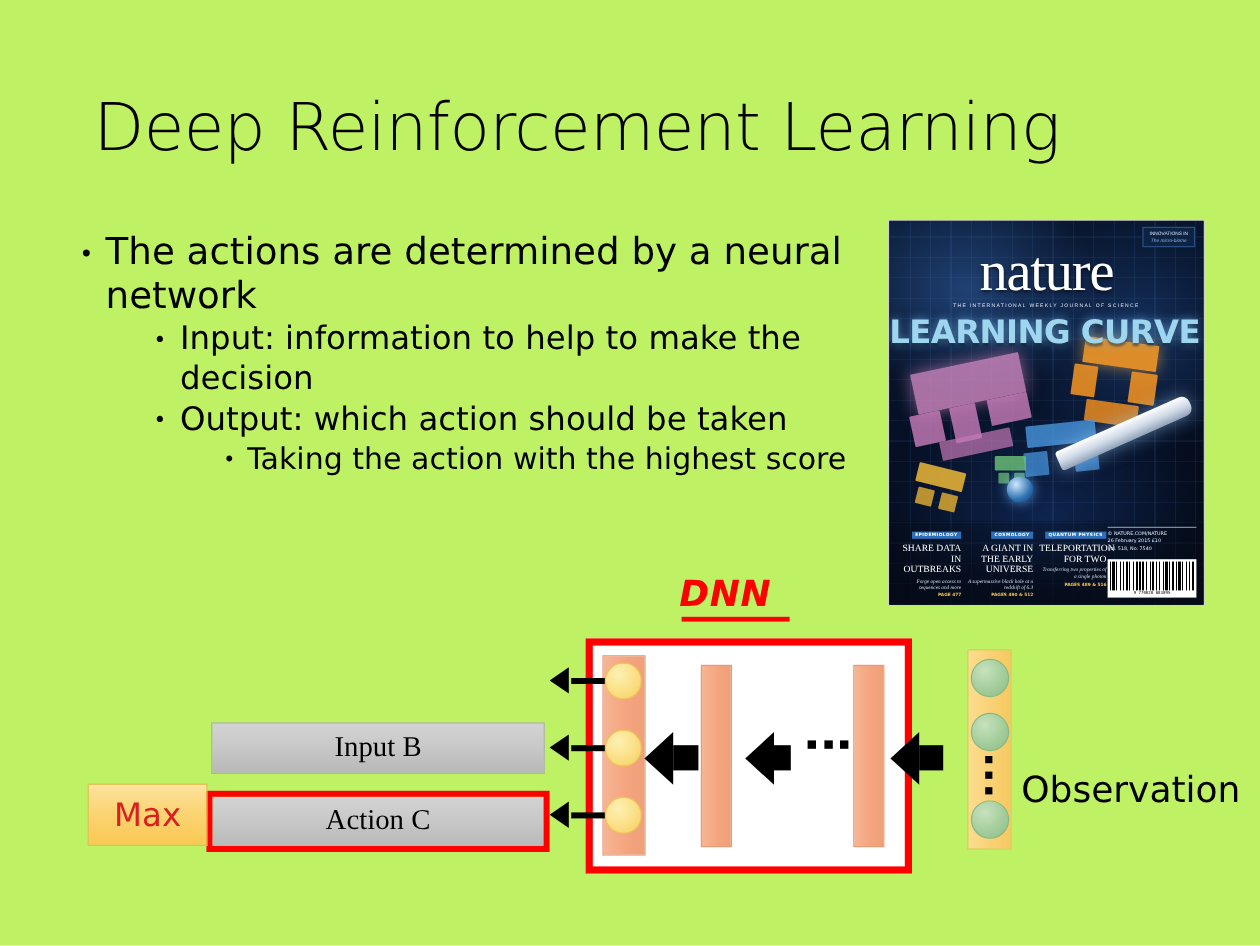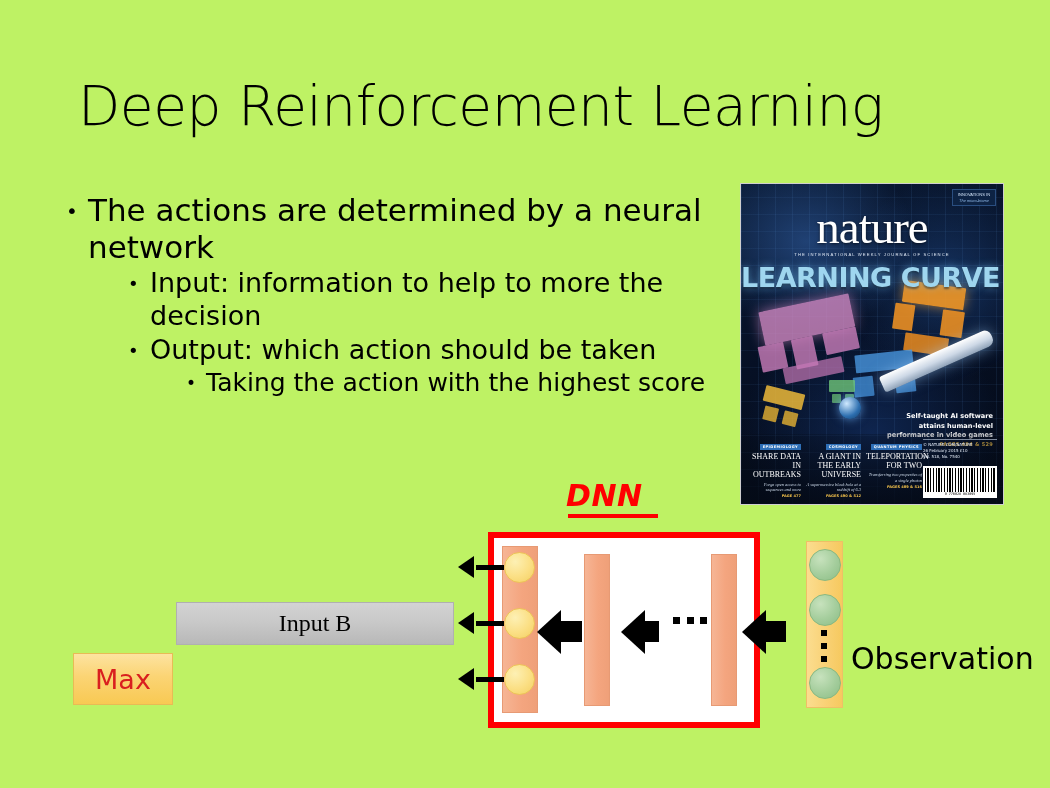--- a/index.html
+++ b/index.html
@@ -469,21 +469,21 @@
 
   <div class="bullets">
 
     <div class="bullet-row lv1">
       <span class="bullet-dot">•</span>
       <span class="bullet-text">The actions are determined by a neural network</span>
     </div>
 
     <div class="bullet-row lv2">
       <span class="bullet-dot">•</span>
-      <span class="bullet-text">Input: information to help to more the decision</span>
+      <span class="bullet-text">Input: information to help to make the decision</span>
     </div>
 
     <div class="bullet-row lv2">
       <span class="bullet-dot">•</span>
       <span class="bullet-text">Output: which action should be taken</span>
     </div>
 
     <div class="bullet-row lv3">
       <span class="bullet-dot">•</span>
       <span class="bullet-text">Taking the action with the highest score</span>
@@ -530,26 +530,20 @@
     <div class="cover-masthead">nature</div>
     <div class="cover-strapline">THE INTERNATIONAL WEEKLY JOURNAL OF SCIENCE</div>
 
     <div class="cover-badge">
       <div>INNOVATIONS IN</div>
       <div class="b2">The micro-biome</div>
     </div>
 
     <div class="cover-headline">LEARNING CURVE</div>
 
-    <div class="cover-blurb">
-      <div>Self-taught AI software</div>
-      <div>attains human-level</div>
-      <div>performance in video games</div>
-      <div class="pages">PAGES 484 &amp; 529</div>
-    </div>
 
     <div class="cover-bottom"></div>
 
     <div class="cover-teasers">
       <div class="teaser">
         <div class="kicker">EPIDEMIOLOGY</div>
         <div class="t-title">SHARE DATA IN OUTBREAKS</div>
         <div class="t-sub">Forge open access to sequences and more</div>
         <div class="t-page">PAGE 477</div>
       </div>
@@ -608,20 +602,21 @@
   <div class="thin-arrow-tail" style="left:476px;top:565px;width:28px;"></div>
   <div class="thin-arrow-head" style="left:458px;top:556px;"></div>
 
   <div class="thin-arrow-tail" style="left:476px;top:621px;width:28px;"></div>
   <div class="thin-arrow-head" style="left:458px;top:612px;"></div>
 
   <div class="thin-arrow-tail" style="left:476px;top:677px;width:28px;"></div>
   <div class="thin-arrow-head" style="left:458px;top:668px;"></div>
 
   <div class="action-box" id="action-b">Input B</div>
+  <div class="action-box" id="action-c">Action C</div>
 
   <div id="max-box">Max</div>
 
   <div id="obs-bar"></div>
   <div class="node-green" id="node-obs-1"></div>
   <div class="node-green" id="node-obs-2"></div>
   <div class="node-green" id="node-obs-3"></div>
   <div id="obs-ellipsis">
     <span></span>
     <span></span>

